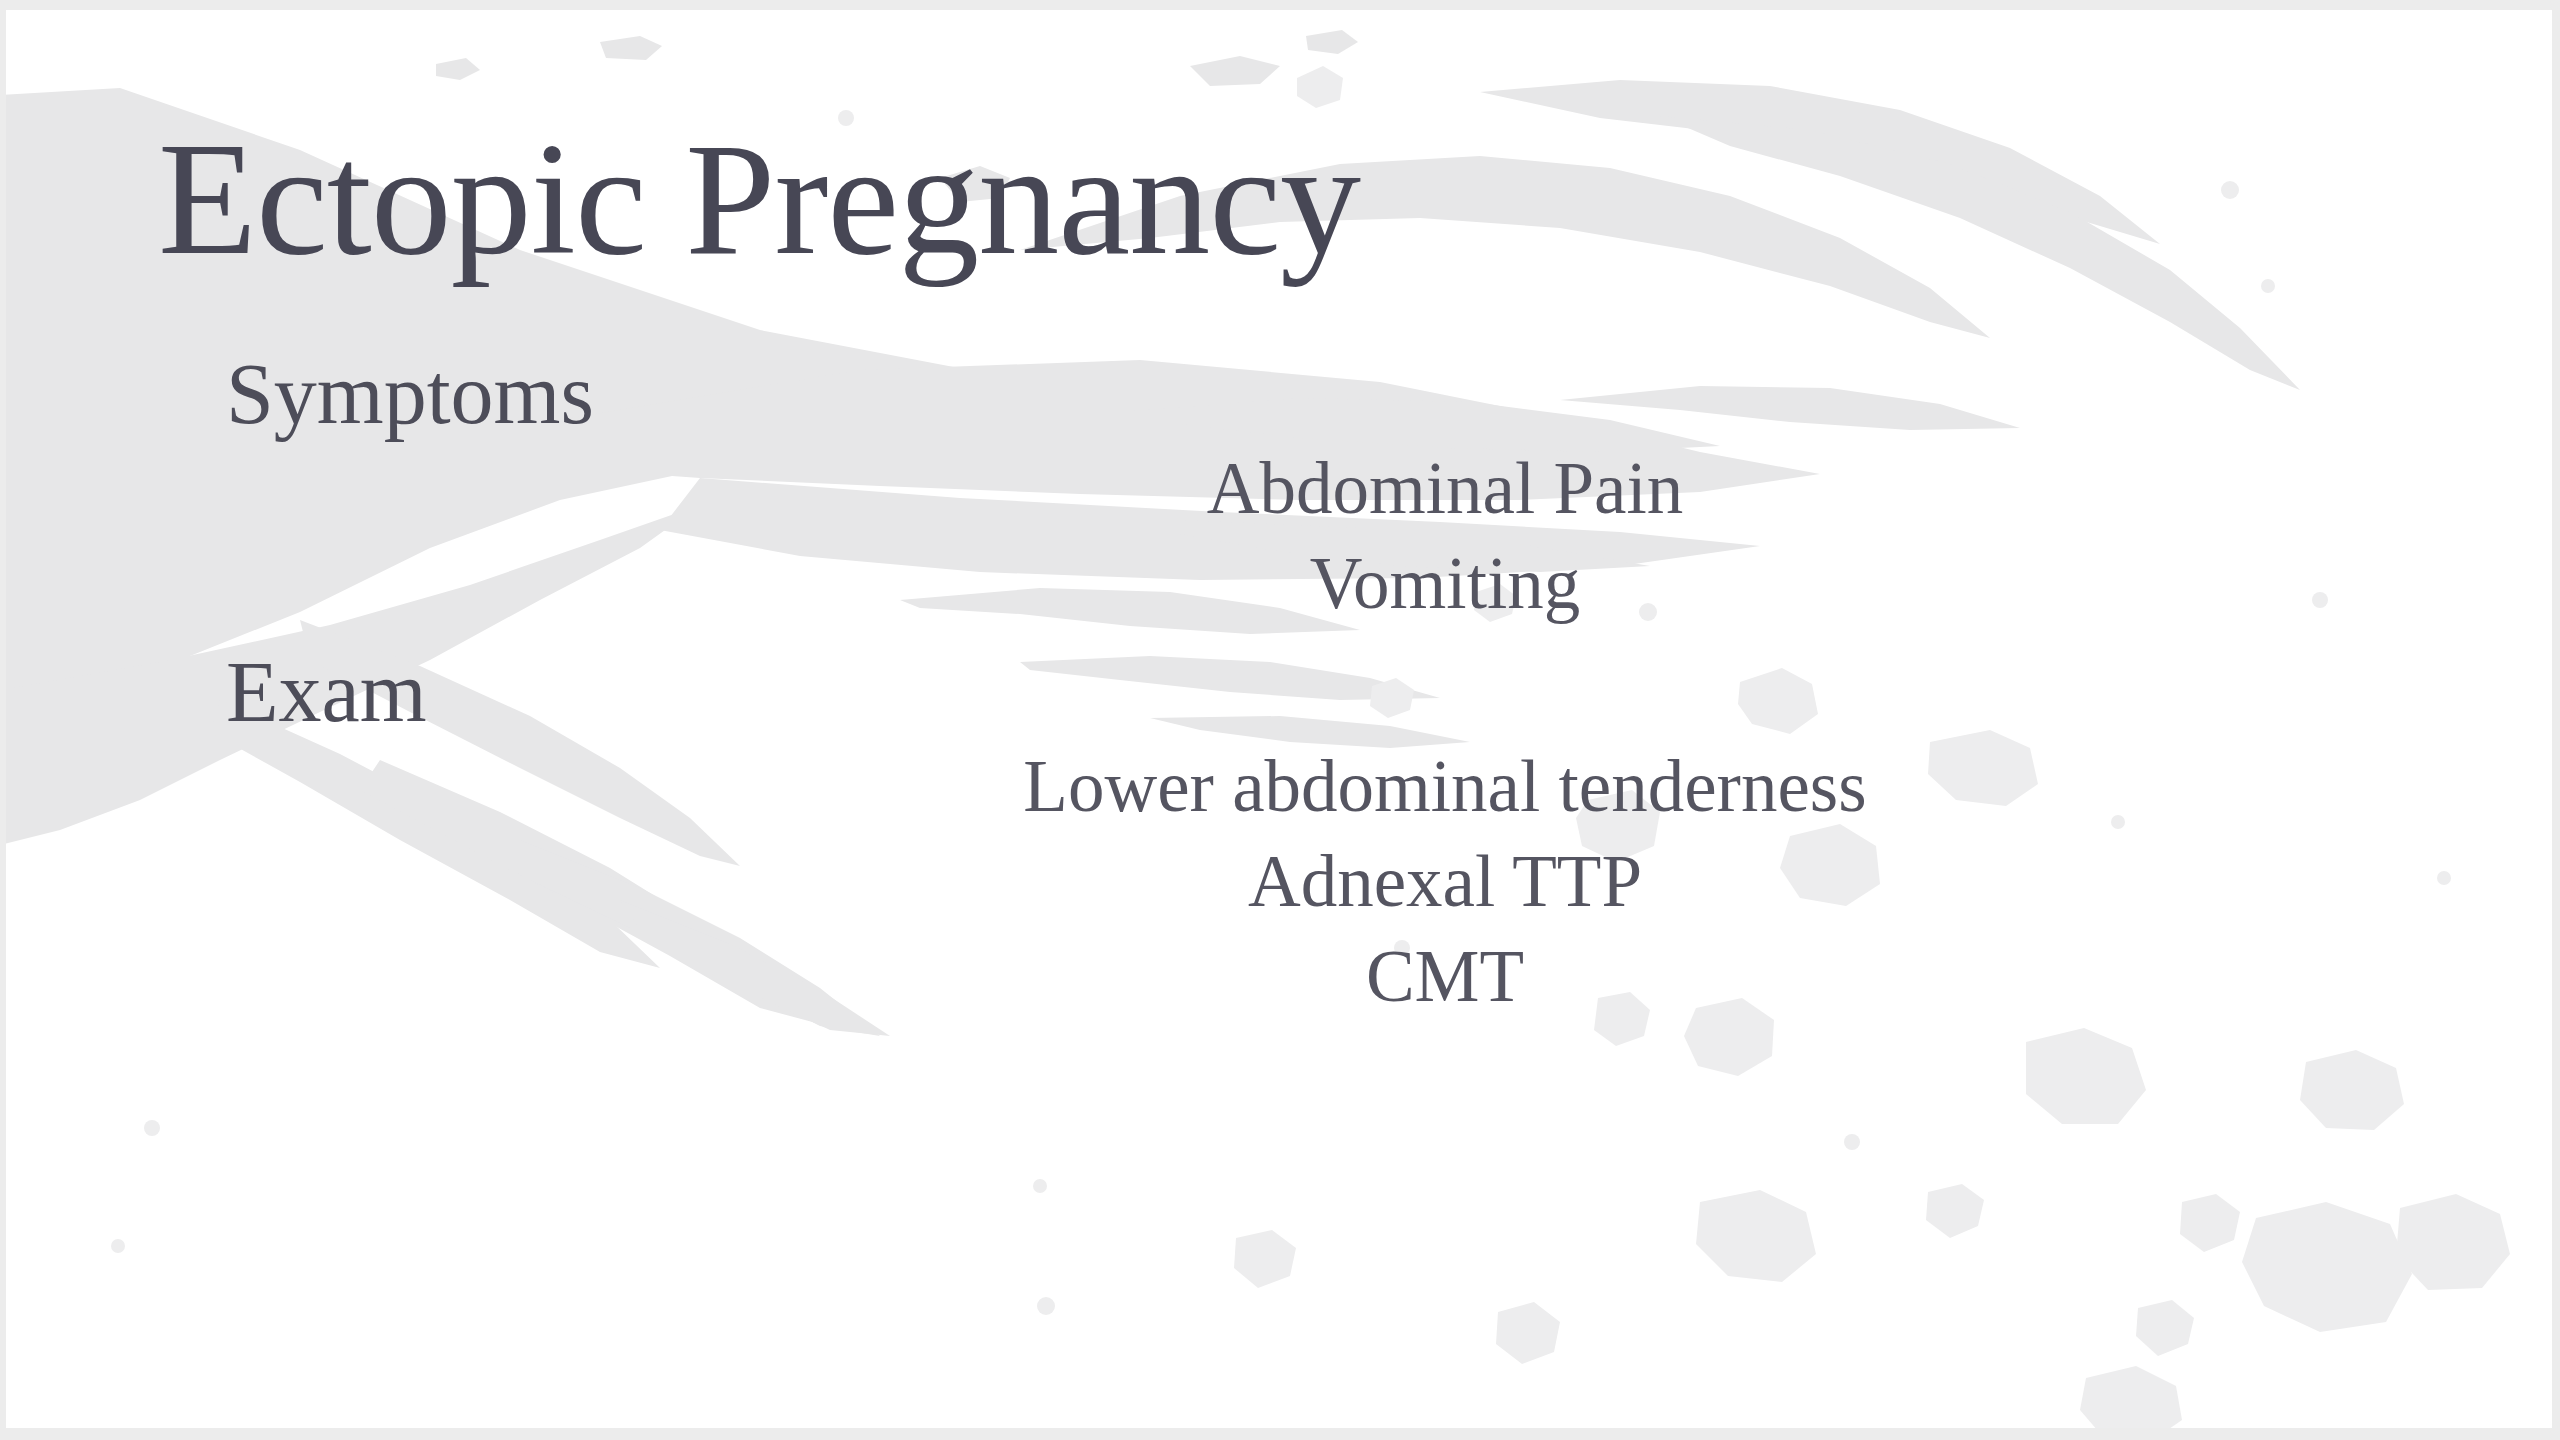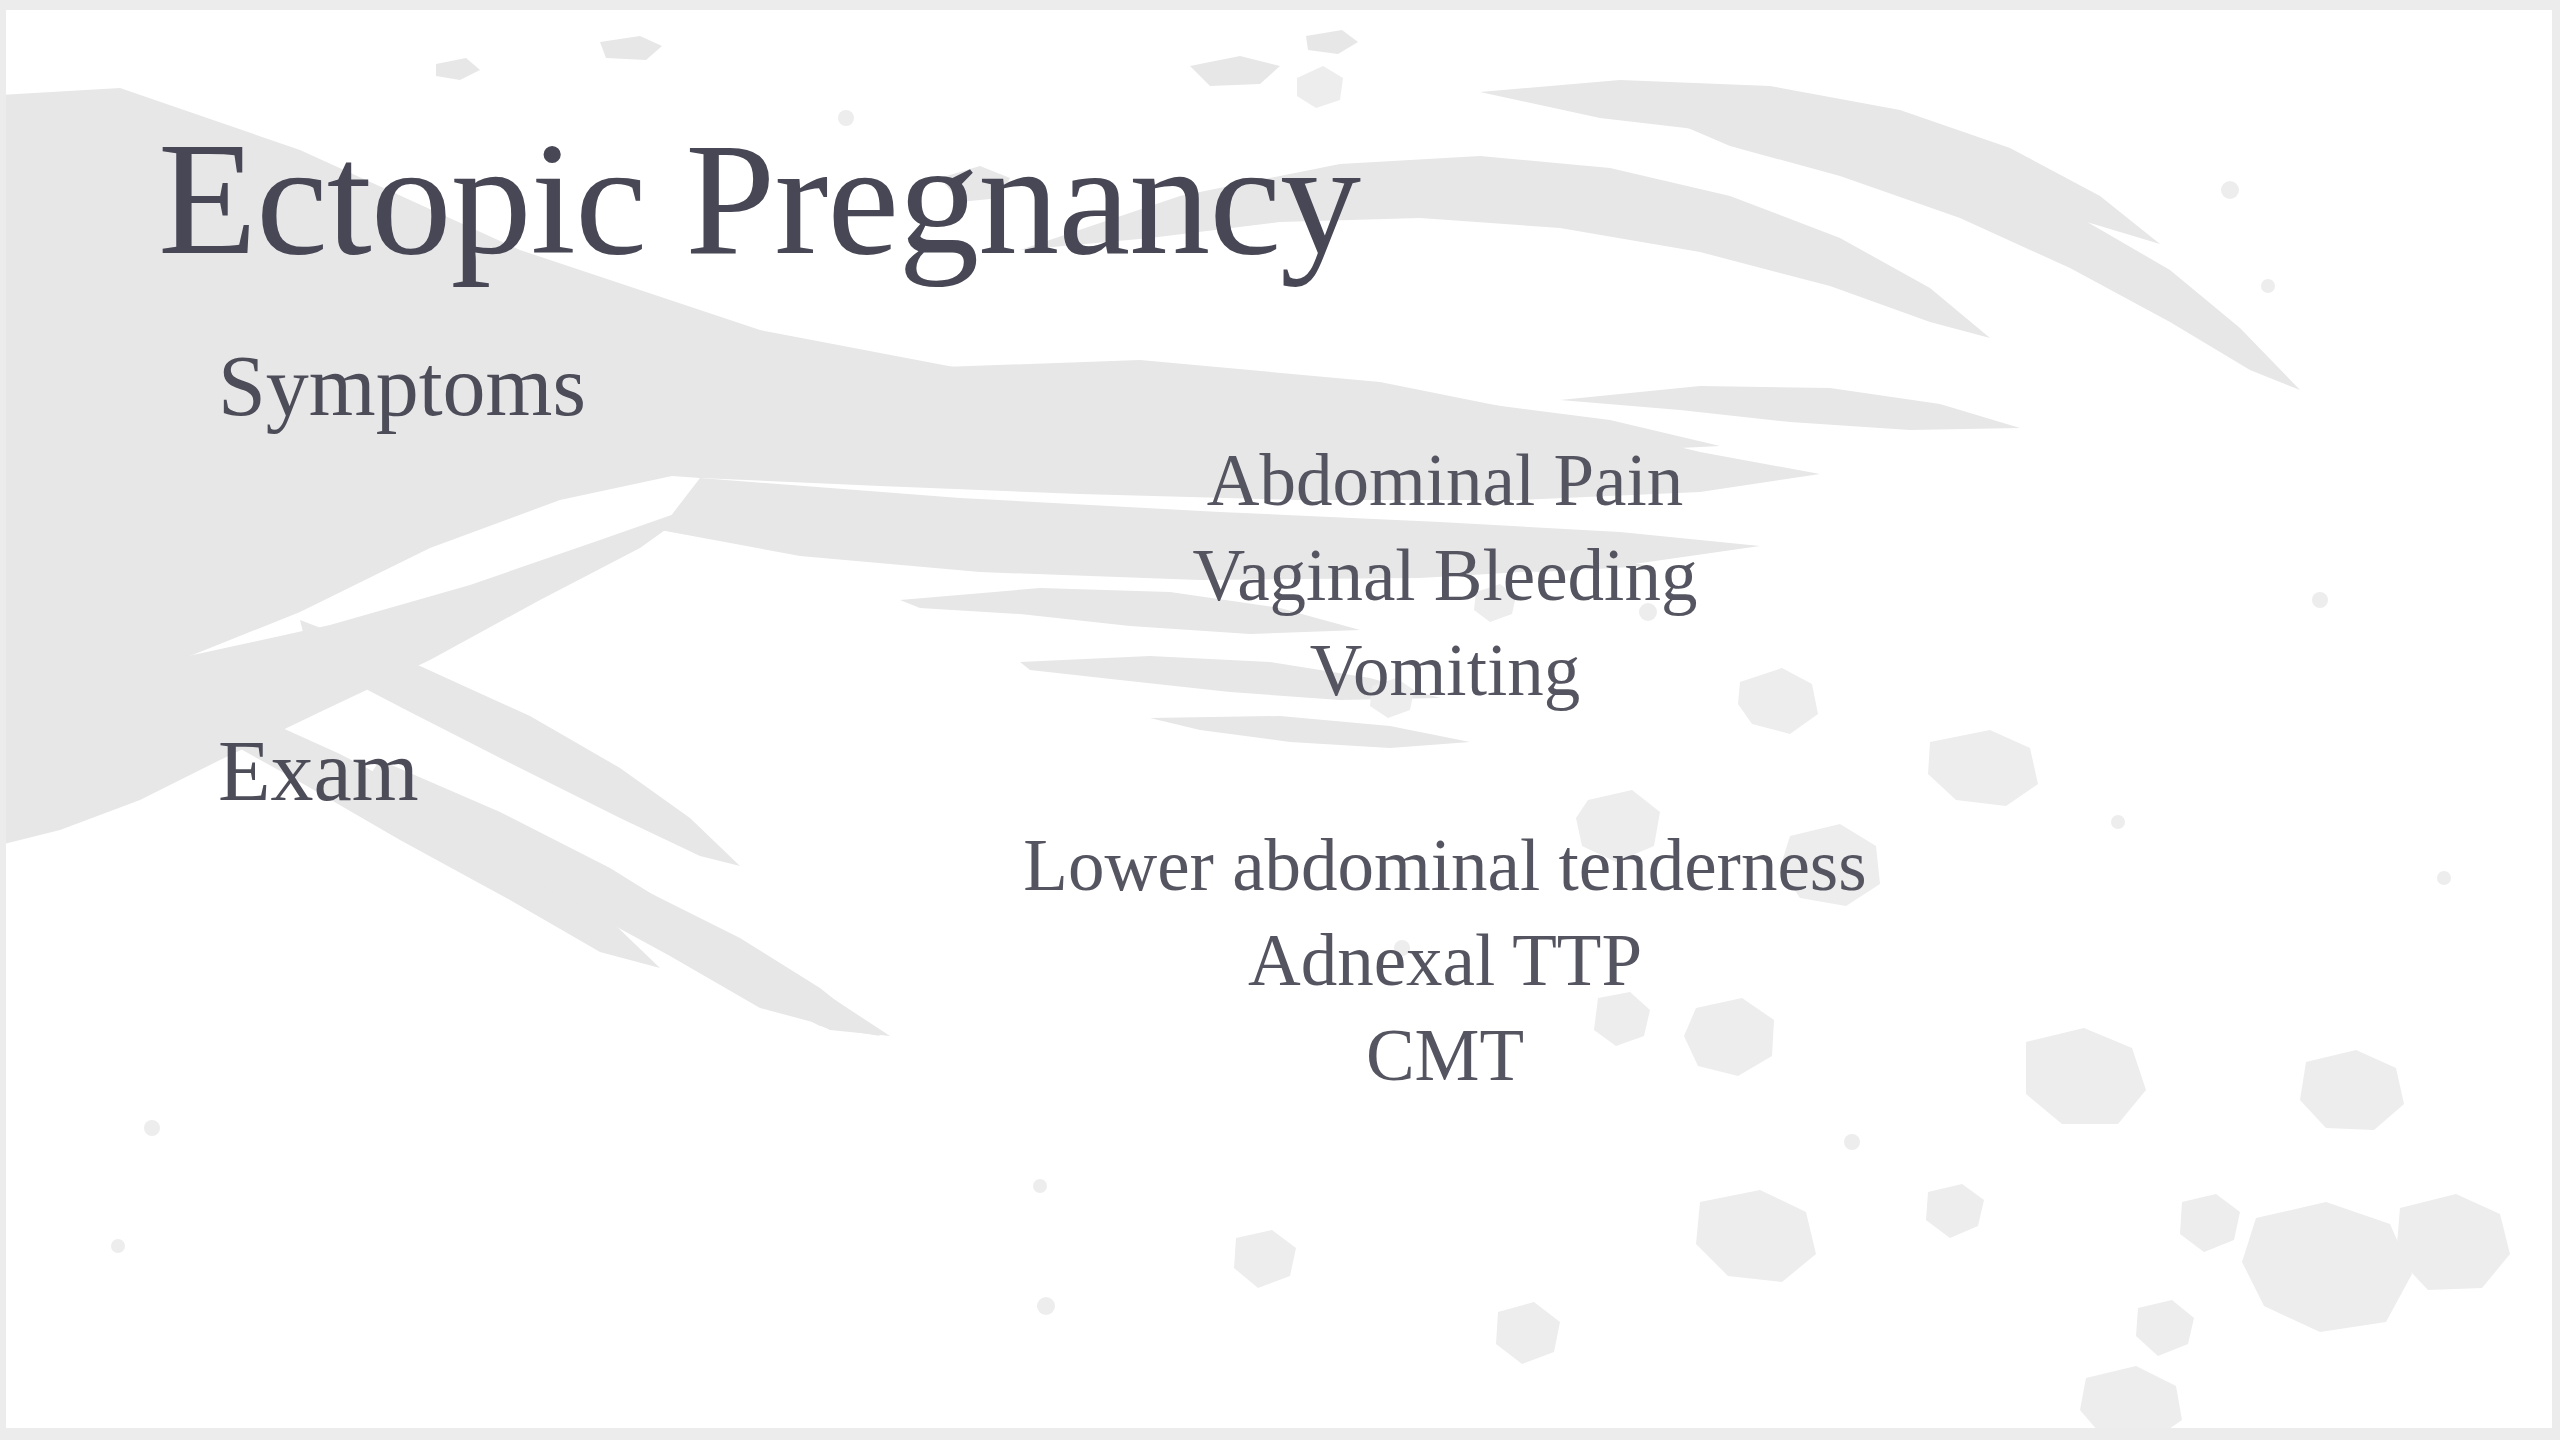--- a/index.html
+++ b/index.html
@@ -54,21 +54,21 @@
   }
 
   .body-block {
     position: absolute;
     left: 0;
     top: 334px;
     width: 2560px;
   }
 
   .section {
-    margin: 4px;
+    margin: 12px;
   }
 
   .section-heading {
     margin: 0;
     padding-left: 214px;
     font-size: 86px;
     line-height: 1.12;
     color: #4d4d59;
     white-space: nowrap;
   }
@@ -191,21 +191,20 @@
   <div id="content">
 
     <div class="slide-title">Ectopic Pregnancy</div>
 
     <div class="body-block">
 
       <div class="section">
         <div class="section-heading">Symptoms</div>
         <ul class="section-items">
           <li class="section-item">Abdominal Pain</li>
-          <li class="section-item">Vaginal Bleeding</li>
           <li class="section-item">Vomiting</li>
         </ul>
       </div>
 
       <div class="section">
         <div class="section-heading">Exam</div>
         <ul class="section-items">
           <li class="section-item">Lower abdominal tenderness</li>
           <li class="section-item">Adnexal TTP</li>
           <li class="section-item">CMT</li>

